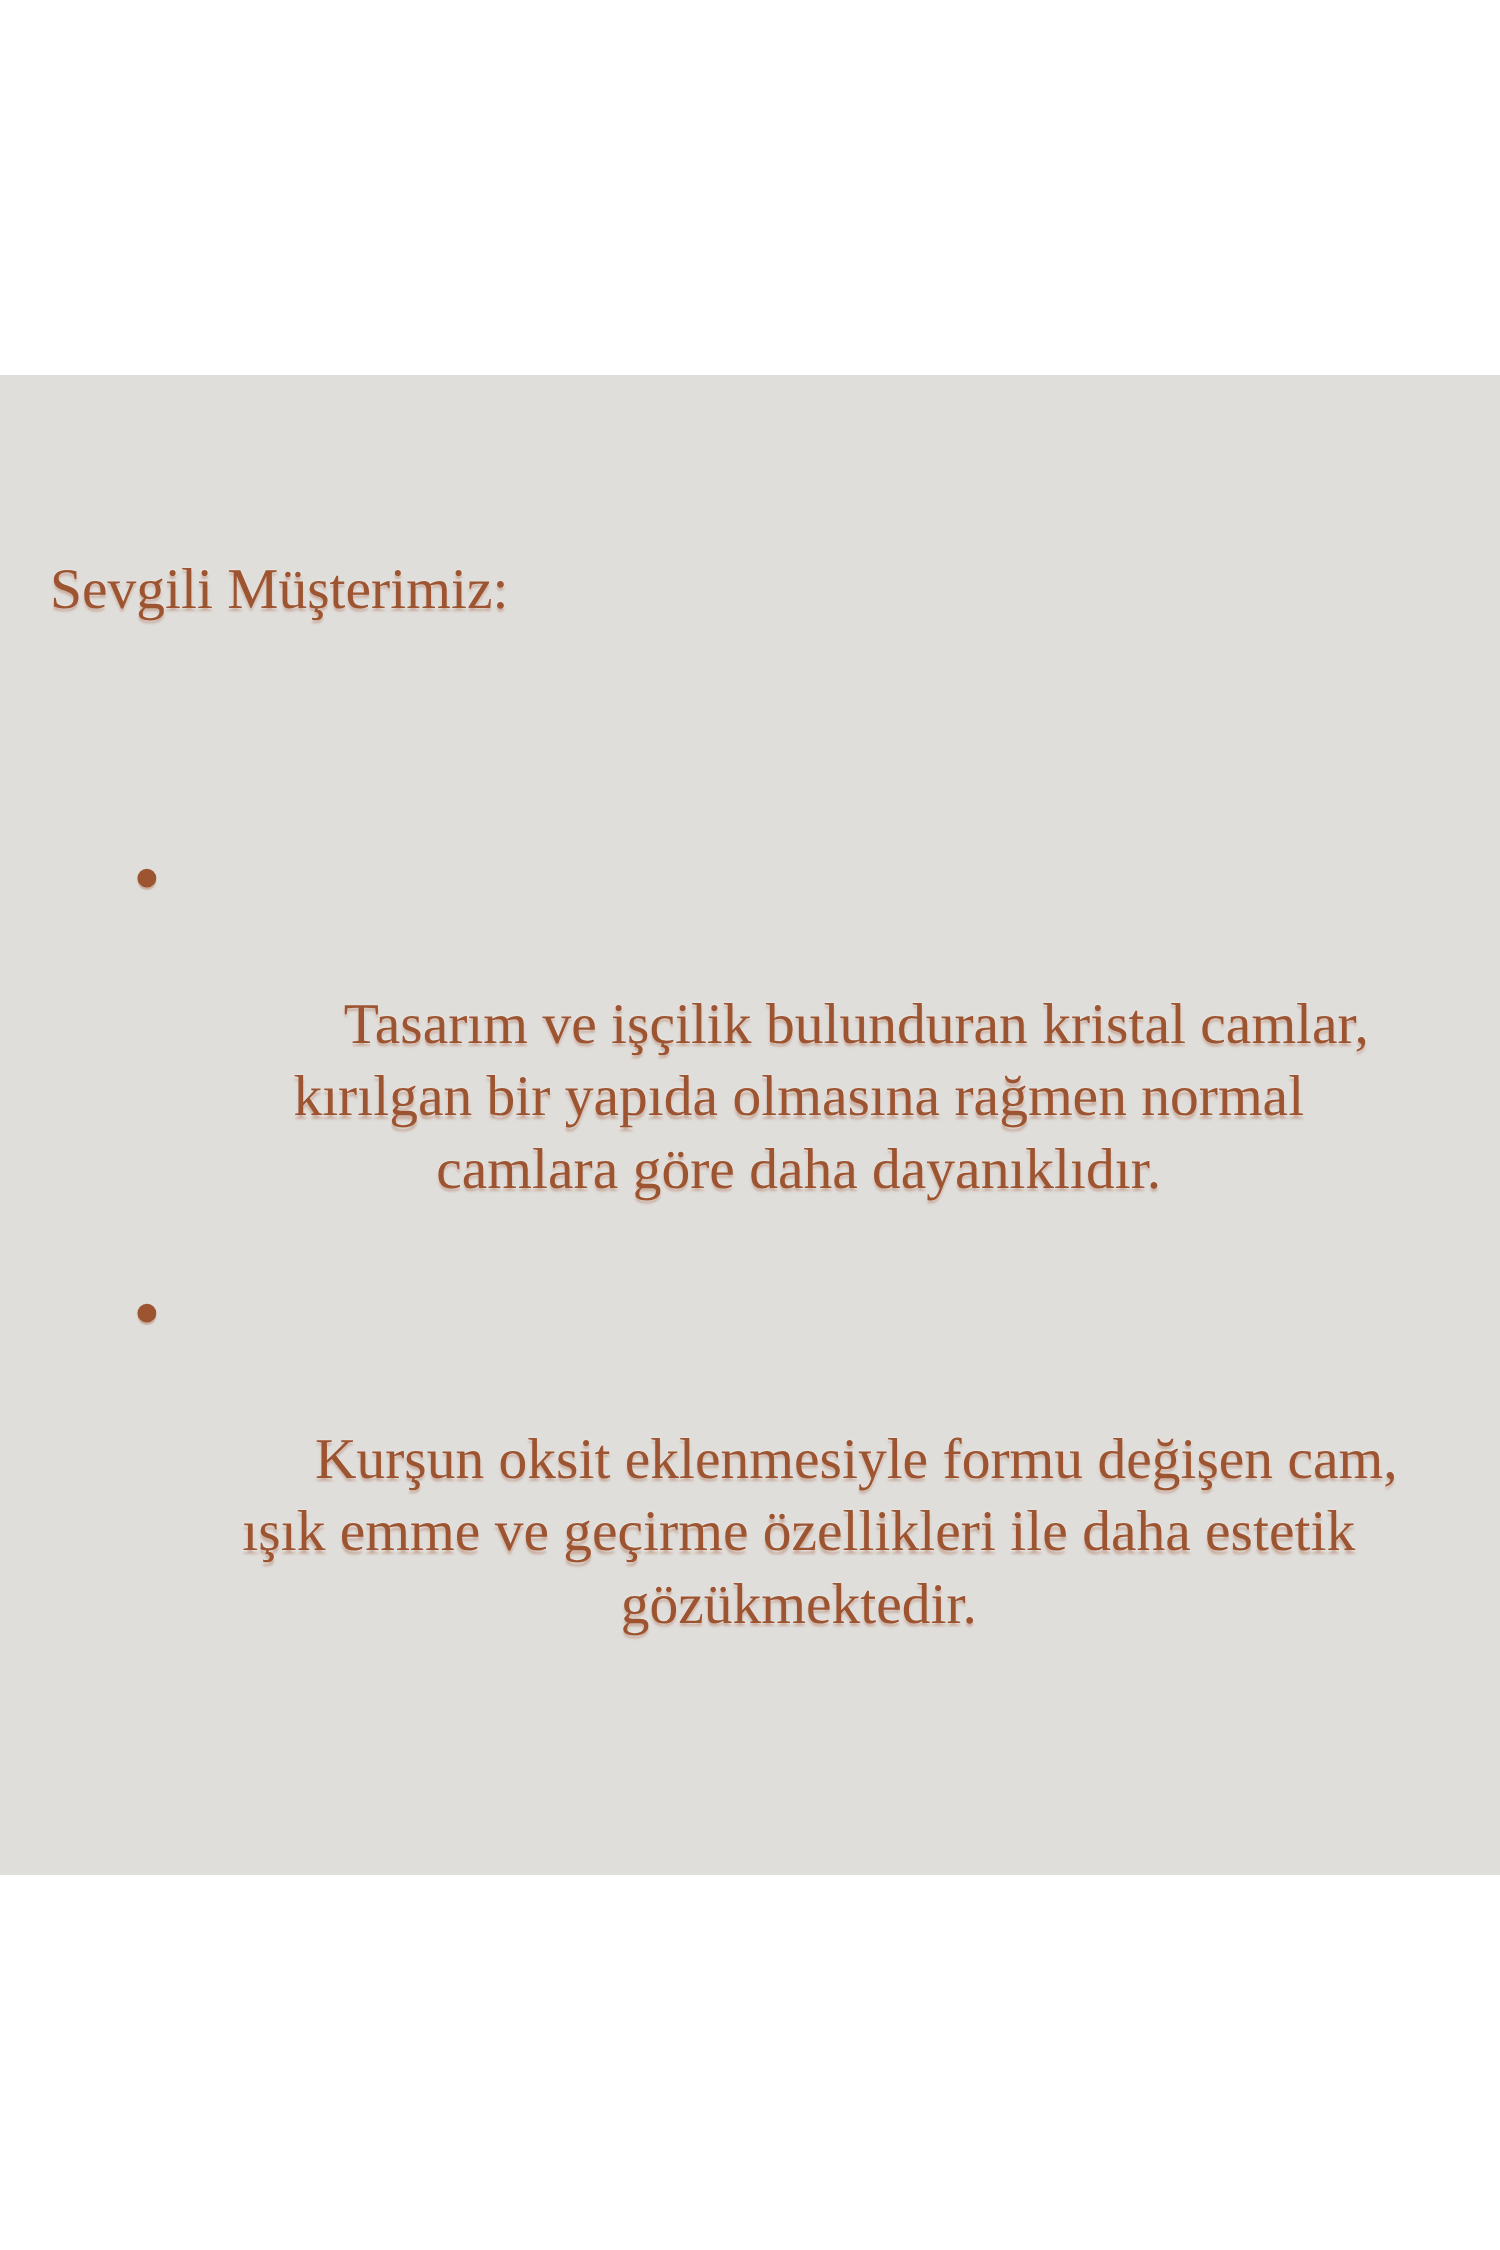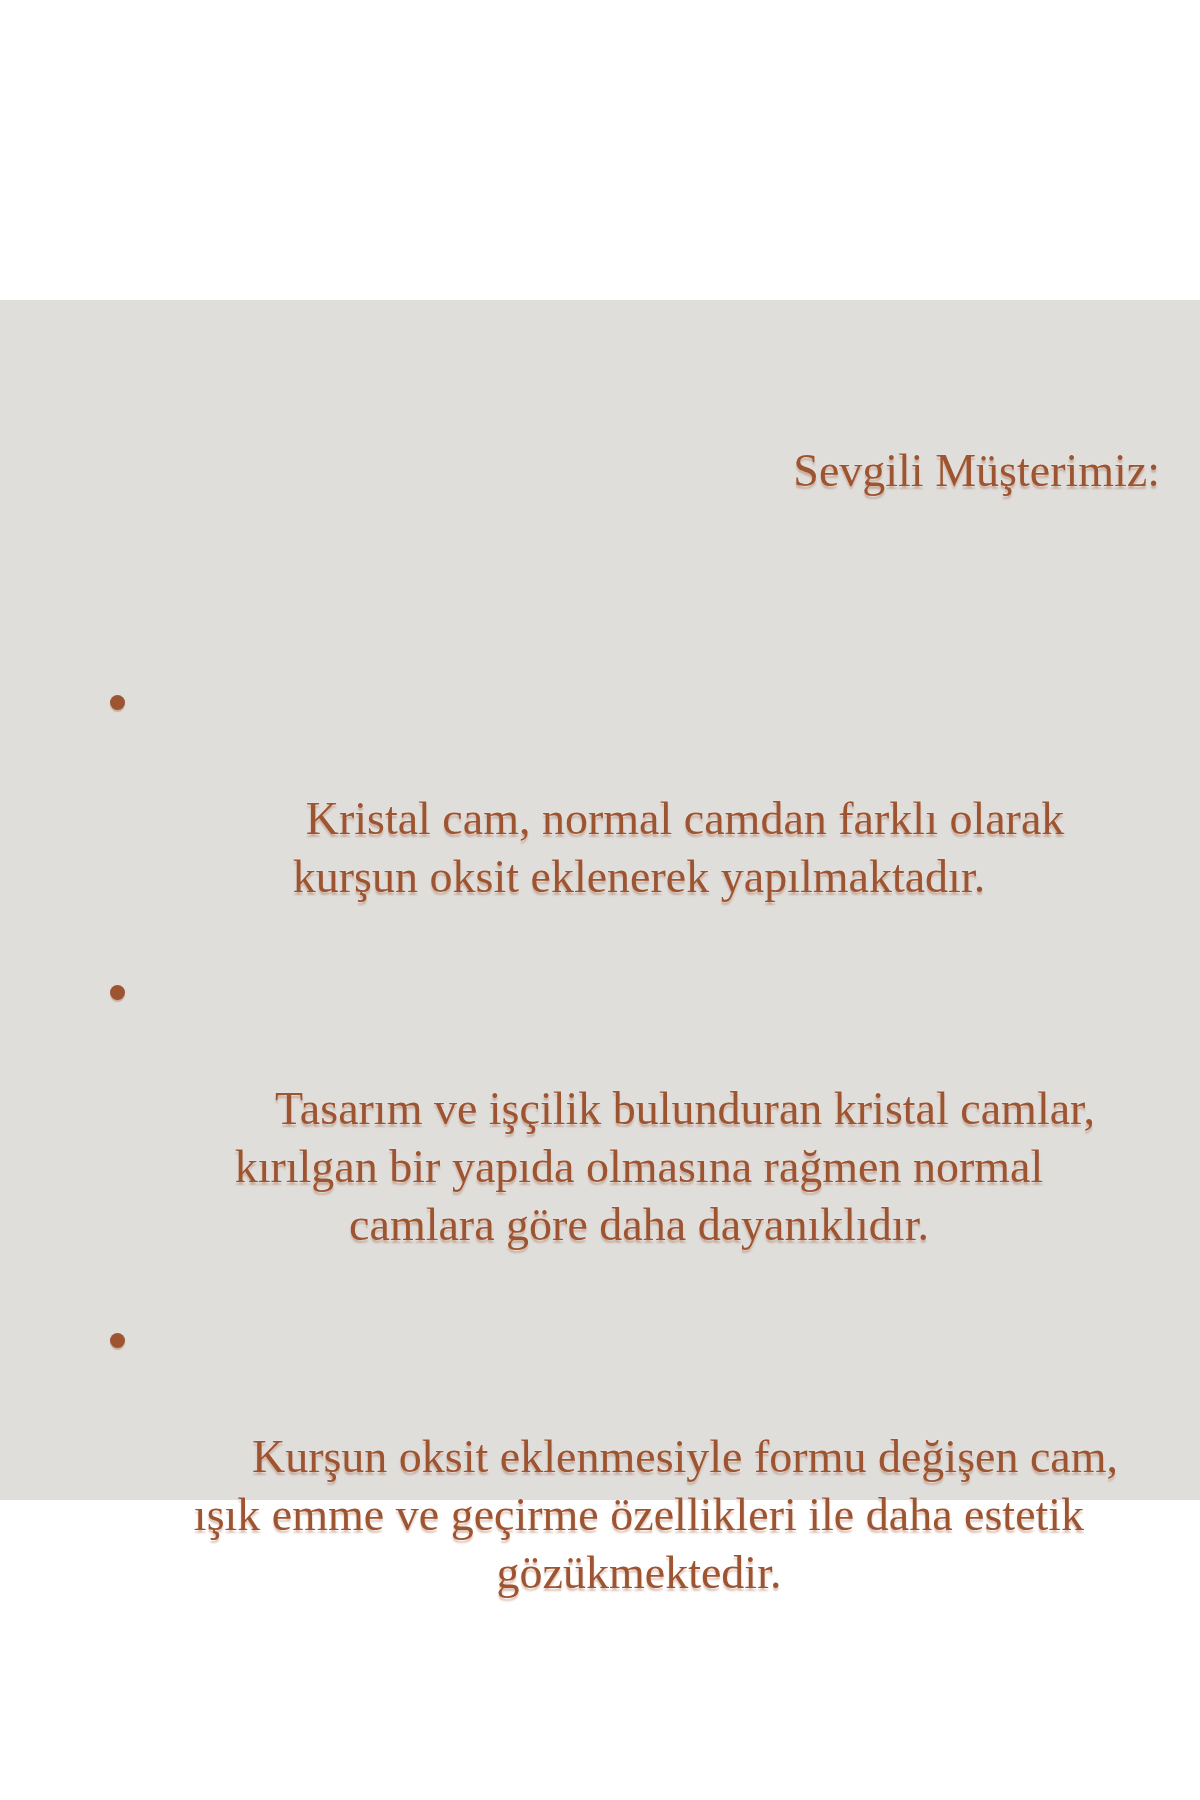--- a/index.html
+++ b/index.html
@@ -22,21 +22,21 @@
     top: 300px;
     width: 1200px;
     height: 1200px;
     background: #e0dedb;
     box-sizing: border-box;
     padding-top: 26px;
     font-family: "Liberation Serif", serif;
     color: #9d5431;
   }
   .intro {
-    text-align: right;
+    text-align: left;
     font-size: 46px;
     line-height: 58px;
     white-space: pre-wrap;
     padding: 0 40px;
     text-shadow: 0 3px 2px rgba(158, 84, 50, 0.35), 0 0 2px rgba(255, 255, 255, 0.55);
   }
   .intro .title-line {
     white-space: pre-wrap;
   }
   ul.bullets {
@@ -68,25 +68,20 @@
 
 <div class="canvas">
   <div class="slide">
     <div class="intro">
       <div class="title-line">Sevgili Müşterimiz:</div>
     </div>
 
     <ul class="bullets">
       <li>
         <span class="dot"></span>
-        <span>Kristal cam, normal camdan farklı olarak
-kurşun oksit eklenerek yapılmaktadır.</span>
-      </li>
-      <li>
-        <span class="dot"></span>
         <span>Tasarım ve işçilik bulunduran kristal camlar,
 kırılgan bir yapıda olmasına rağmen normal
 camlara göre daha dayanıklıdır.</span>
       </li>
       <li>
         <span class="dot"></span>
         <span>Kurşun oksit eklenmesiyle formu değişen cam,
 ışık emme ve geçirme özellikleri ile daha estetik
 gözükmektedir.</span>
       </li>

